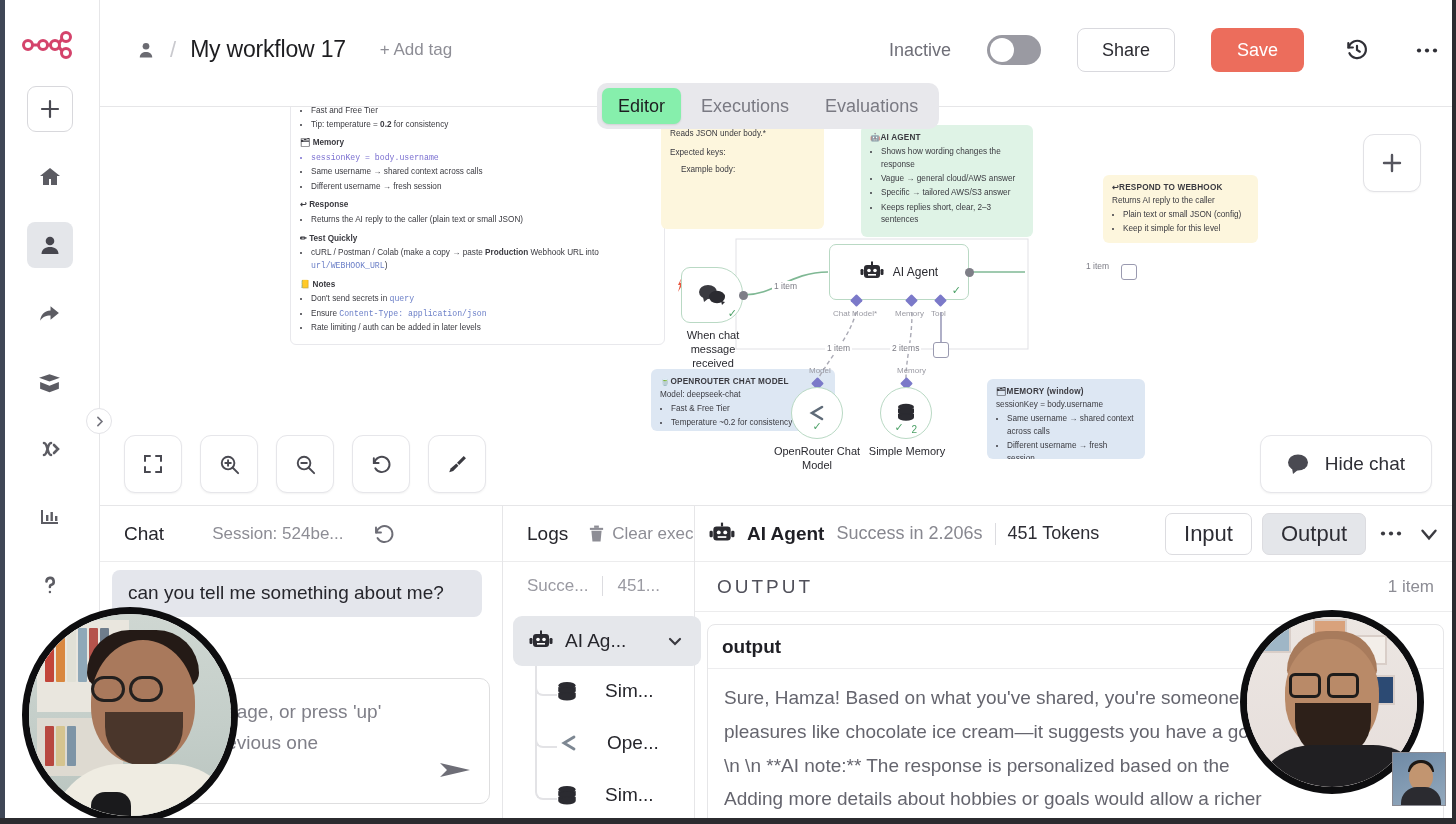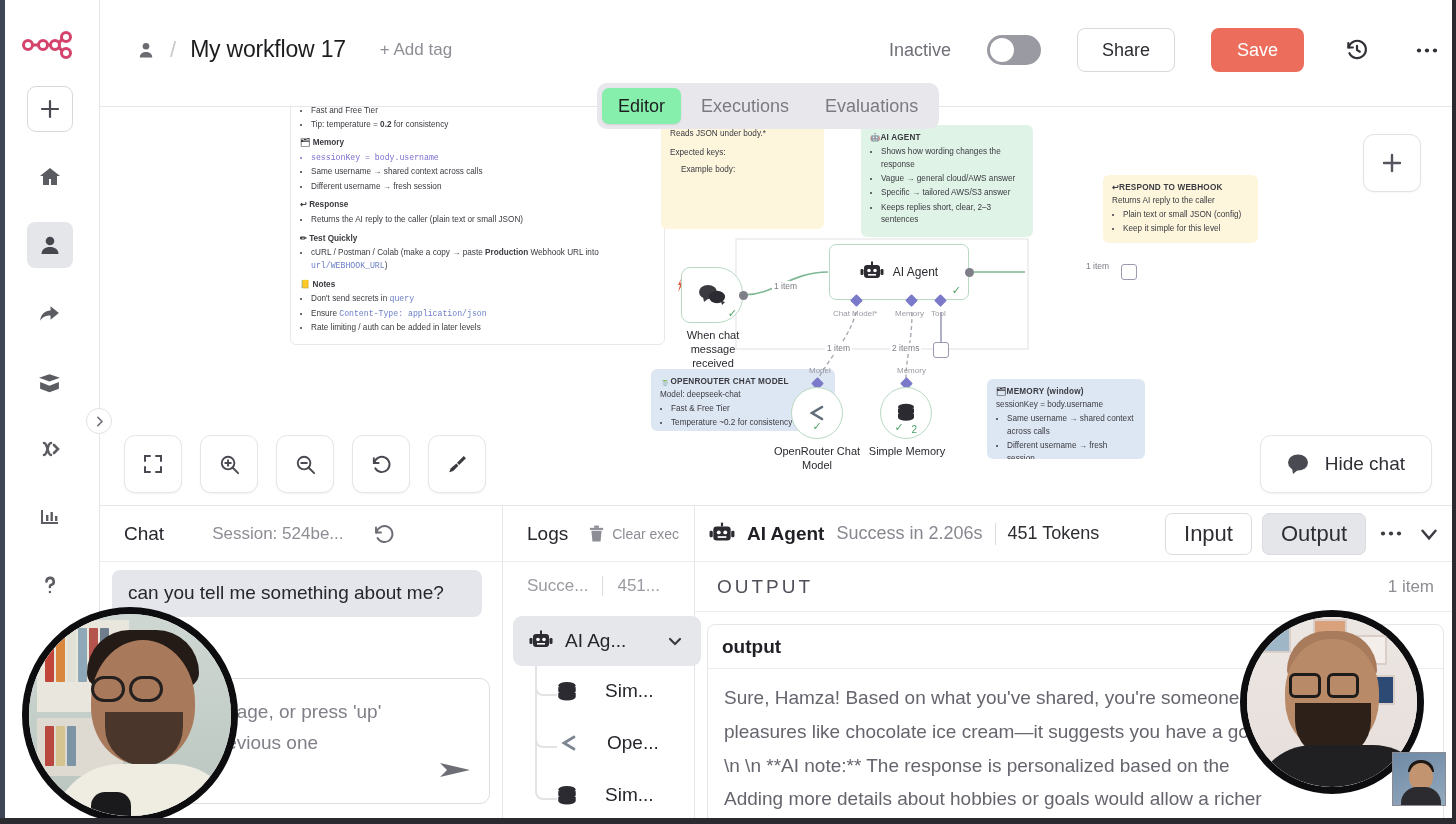--- a/index.html
+++ b/index.html
@@ -154,21 +154,21 @@
   }
   #chat-input-box {
     position:absolute; left: 10px; right: 12px; bottom: 20px; height: 126px;
     background:#fff; border:1px solid #dededf; border-radius: 10px;
     padding: 18px 56px 10px 18px; font-size: 19px; color:#7f7f88; line-height:1.62;
   }
   #chat-send { position:absolute; right: 28px; bottom: 38px; color:#6e6e77; cursor:pointer; }
 
   #logs-pane { position:absolute; left:403px; top:0; width: 192px; bottom:0; border-right:1px solid #e6e6e8; }
   #logs-title { font-size:19px; color:#26262c; margin-left:24px; }
-  #logs-clear { display:flex; align-items:center; gap:7px; margin-left: 20px; font-size:14px; color:#8d8d95; cursor:pointer; }
+  #logs-clear { display:flex; align-items:center; gap:7px; margin-left: 20px; font-size:17px; color:#8d8d95; cursor:pointer; }
   #logs-meta { position:absolute; left:0; top:56px; height:48px; display:flex; align-items:center; gap:14px; padding-left:24px;
                font-size:17px; color:#9a9aa2; }
   #logs-meta .sep { width:1px; height:20px; background:#dcdce0; }
   #tree { position:absolute; left:10px; top: 110px; right:0; bottom:0; }
   .tree-root {
     display:flex; align-items:center; gap:12px; height: 50px; padding: 0 16px;
     background:#e5e7eb; border-radius: 9px; width: 188px; cursor:pointer;
   }
   .tree-root .t { font-size:19px; color:#26262c; }
   .tree-child { position:absolute; left: 42px; display:flex; align-items:flex-start; gap:26px; cursor:pointer; }

